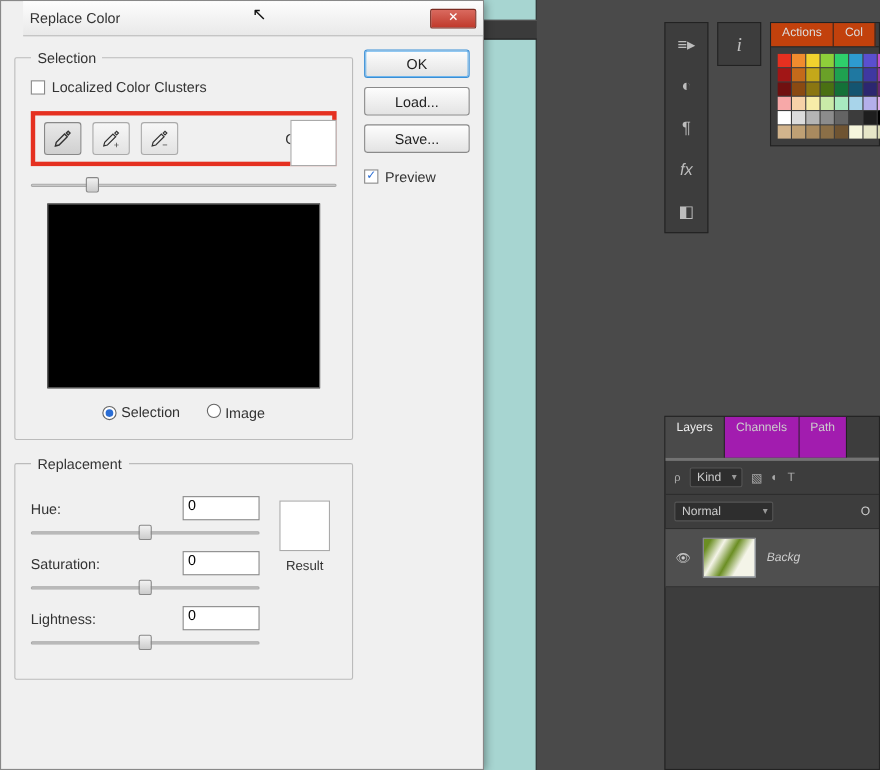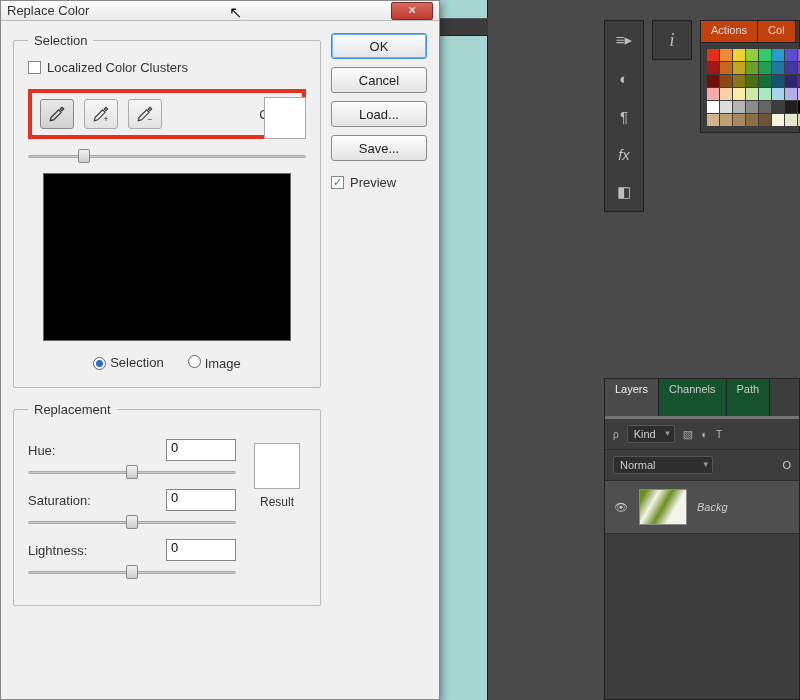--- a/index.html
+++ b/index.html
@@ -1,20 +1,20 @@
 <!DOCTYPE html>
 <html><head>
 <meta charset="utf-8">
 <style>
 * { box-sizing: border-box; margin: 0; padding: 0; font-family: "Segoe UI", Tahoma, sans-serif; }
 body { background: #2a2a2a; width: 800px; height: 700px; overflow: hidden; position: relative; }
 
 
 .dialog { position: absolute; left: 0; top: 0; width: 440px; height: 700px; background: #f0f0f0; border: 1px solid #888; box-shadow: 2px 2px 8px rgba(0,0,0,0.4); }
-.titlebar { height: 20px; background: linear-gradient(#fdfdfd,#e9e9e9); border-bottom: 1px solid #bbb; display: flex; align-items: center; padding: 0 6px; }
+.titlebar { height: 32px; background: linear-gradient(#fdfdfd,#e9e9e9); border-bottom: 1px solid #bbb; display: flex; align-items: center; padding: 0 6px; margin-left: 20px; }
 .titlebar .title { font-size: 13px; color: #333; flex: 1; }
 .titlebar .close-btn { width: 42px; height: 18px; background: linear-gradient(#d96a5f,#c0392b); border: 1px solid #7a2a20; border-radius: 2px; color: #fff; font-size: 11px; text-align: center; line-height: 15px; }
 .cursor { position: absolute; left: 228px; top: 2px; font-size: 16px; color: #111; pointer-events: none; }
 
 .dialog-body { display: flex; padding: 12px 12px 0 12px; gap: 10px; }
 .left-col { flex: 1; }
 .right-col { width: 96px; display: flex; flex-direction: column; gap: 8px; align-items: stretch; }
 
 fieldset { border: 1px solid #bbb; border-radius: 2px; padding: 12px 14px 16px 14px; margin-bottom: 14px; }
 legend { font-size: 13px; color: #333; padding: 0 6px; }
@@ -66,21 +66,21 @@
 .infocol { position: absolute; left: 652px; top: 20px; width: 40px; height: 40px; background: #3d3d3d; border: 1px solid #222; display: flex; align-items: center; justify-content: center; color: #bdbdbd; font-style: italic; font-family: Georgia, serif; font-size: 18px; }
 
 .actions-panel { position: absolute; left: 700px; top: 20px; right: 0; background: #3d3d3d; border: 1px solid #222; }
 .actions-tabs { display: flex; height: 22px; border-bottom: 1px solid #222; }
 .actions-tabs .tab { padding: 3px 10px; font-size: 11px; color: #ddd; background: #c2410c; border-right: 1px solid #222; }
 .swatches { padding: 6px; display: grid; grid-template-columns: repeat(8, 12px); grid-auto-rows: 12px; gap: 1px; }
 .sw { width: 12px; height: 12px; }
 
 .layers-panel { position: absolute; left: 604px; top: 378px; right: 0; bottom: 0; background: #3d3d3d; border: 1px solid #222; color: #ccc; font-size: 11px; }
 .layers-tabs { display: flex; height: 40px; border-bottom: 3px solid #737373; }
-.layers-tabs .tab { padding: 4px 10px; background: #14532d; border-right: 1px solid #222; }
+.layers-tabs .tab { padding: 4px 10px; background: #a21caf; border-right: 1px solid #222; }
 .layers-tabs .tab.active { background: #4a4a4a; color: #eee; }
 .layers-row { display: flex; align-items: center; gap: 8px; padding: 6px 8px; border-bottom: 1px solid #2d2d2d; }
 .mini-select { background: #2e2e2e; border: 1px solid #555; color: #ccc; font-size: 11px; padding: 2px 18px 2px 6px; border-radius: 2px; position: relative; }
 .mini-select::after { content: "▾"; position: absolute; right: 4px; top: 2px; font-size: 9px; color: #999; }
 .lock-icons { display: flex; gap: 8px; color: #aaa; }
 .layer-item { display: flex; align-items: center; gap: 10px; padding: 8px; background: #4f4f4f; border-bottom: 1px solid #2d2d2d; }
 .eye { width: 16px; text-align: center; }
 .thumb-img { width: 48px; height: 36px; background: #cde; border: 1px solid #888; background-image: linear-gradient(120deg,#6b8e23 10%,#f4f4e8 30%,#6b8e23 50%,#f4f4e8 70%); }
 .layer-name { font-style: italic; }
 
@@ -185,21 +185,20 @@
           <div class="rep-right">
             <div class="result-swatch"></div>
             <div class="result-label">Result</div>
           </div>
         </div>
       </fieldset>
     </div>
 
     <div class="right-col">
       <button class="btn primary">OK</button>
-      <button class="btn">Cancel</button>
       <button class="btn">Load...</button>
       <button class="btn">Save...</button>
       <div class="preview-check">
         <span class="checkbox checked"></span>
         <span>Preview</span>
       </div>
     </div>
   </div>
 </div>
 
@@ -280,21 +279,21 @@
   <div class="layers-row">
     <span style="font-size:10px;color:#aaa">ρ</span>
     <div class="mini-select">Kind</div>
     <span class="lock-icons">
       <span>▧</span>
       <span>◐</span>
       <span>T</span>
     </span>
   </div>
   <div class="layers-row">
-    <div class="mini-select" style="width:100px">Normal</div>
+    <div class="mini-select" style="width:90px">Normal</div>
     <span style="margin-left:auto">O</span>
   </div>
   <div class="layer-item">
     <span class="eye">👁</span>
     <div class="thumb-img"></div>
     <span class="layer-name">Backg</span>
   </div>
 </div>
 
 </body></html>

